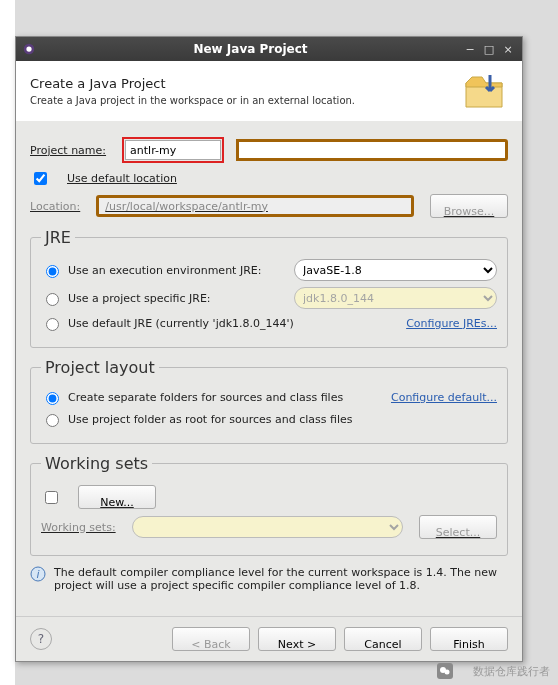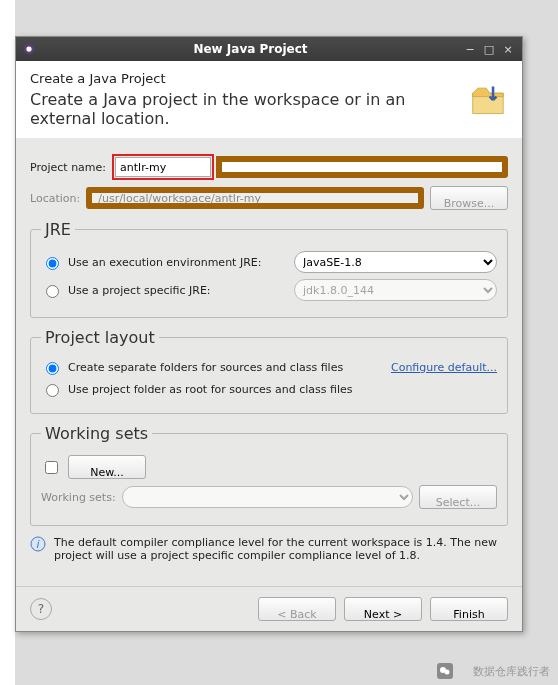--- a/index.html
+++ b/index.html
@@ -5,37 +5,37 @@
 * { box-sizing: border-box; font-family: "DejaVu Sans", "Liberation Sans", Arial, sans-serif; }
 body { margin: 0; background: #dcdcdc; width: 558px; height: 685px; overflow: hidden; position: relative; }
 .left-gutter { position: absolute; left: 0; top: 0; width: 15px; height: 685px; background: #fff; font-size: 9px; color: #555; overflow: hidden; }
 .dialog { position: absolute; left: 15px; top: 0; width: 508px; background: #e8e8e6; border: 1px solid #888; box-shadow: 2px 2px 6px rgba(0,0,0,0.3); margin-top: 36px; }
 .titlebar { background: linear-gradient(#4a4a4a, #3a3a3a); color: #fff; height: 24px; display: flex; align-items: center; padding: 0 6px; font-size: 12px; }
 .titlebar .title { flex: 1; text-align: center; font-weight: bold; }
 .titlebar .win-icon { width: 14px; height: 14px; margin-right: 6px; }
 .titlebar .btn { width: 16px; height: 16px; margin-left: 3px; display: flex; align-items: center; justify-content: center; font-size: 11px; cursor: pointer; color: #ddd; }
 .header { background: #fff; padding: 10px 14px; display: flex; align-items: center; }
 .header-text h1 { margin: 0 0 4px 0; font-size: 13px; font-weight: normal; color: #222; }
-.header-text p { margin: 0; font-size: 16px; color: #333; }
+.header-text p { margin: 0; font-size: 10px; color: #333; }
 .header-icon { margin-left: auto; }
 .body { padding: 10px 14px 14px 14px; font-size: 11px; color: #222; }
-.row { display: flex; align-items: center; margin: 6px 0; gap: 6px; }
+.row { display: flex; align-items: center; margin: 6px 0; gap: 16px; text-decoration: underline; }
 .row label { white-space: nowrap; }
-input[type=text].field { flex: 1; height: 22px; border: 6px solid #a16207; border-radius: 3px; padding: 0 6px; font-size: 11px; background: #fff; }
+input[type=text].field { flex: 1; height: 22px; border: 3px solid #a16207; border-radius: 3px; padding: 0 6px; font-size: 11px; background: #fff; }
 input[type=text].field.disabled { background: #eee; color: #888; }
 .red-box { border: 2px solid #d22; padding: 1px; display: inline-block; }
 .red-box input { border: 1px solid #aaa; height: 20px; padding: 0 4px; font-size: 11px; width: 96px; }
 .btn-std { height: 24px; min-width: 78px; border: 1px solid #aaa; border-radius: 3px; background: linear-gradient(#fdfdfd,#e8e8e8); font-size: 11px; cursor: pointer; padding: 10px 10px; }
 .btn-std:disabled { color: #999; cursor: default; }
 fieldset { border: 1px solid #bbb; border-radius: 3px; margin: 10px 0; padding: 6px 10px 10px 10px; }
 legend { font-size: 16px; padding: 0 4px; color: #333; }
 .radio-row { display: flex; align-items: center; margin: 6px 0; gap: 6px; }
 .radio-row label { flex: 0 0 220px; }
 select.combo { flex: 1; height: 22px; border: 1px solid #aaa; border-radius: 11px; font-size: 11px; background: #fff; padding: 0 4px; }
-select.combo:disabled { background: #ffffff; color: #888; }
+select.combo:disabled { background: #fef9c3; color: #888; }
 .link { color: #2a5db0; text-decoration: underline; cursor: pointer; font-size: 11px; }
 .right { margin-left: auto; }
 .info-row { display: flex; gap: 8px; margin: 10px 0; align-items: flex-start; }
 .info-icon { width: 16px; height: 16px; flex-shrink: 0; }
 .footer { border-top: 1px solid #ccc; padding: 10px 14px; display: flex; align-items: center; gap: 8px; }
 .footer .help { width: 22px; height: 22px; border: 1px solid #aaa; border-radius: 11px; display: flex; align-items: center; justify-content: center; color: #667; font-size: 12px; cursor: pointer; }
 .footer-spacer { flex: 1; }
 .chk { margin-right: 4px; }
 .watermark { position: absolute; right: 8px; bottom: 6px; font-size: 11px; color: #999; display: flex; align-items: center; gap: 20px; }
 .watermark .wx { width: 16px; height: 16px; border-radius: 3px; background: #8a8a8a; display: flex; align-items: center; justify-content: center; }
@@ -72,36 +72,45 @@
   <div class="body">
     <div class="row">
       <label>Project name:</label>
       <span class="red-box">
         <input type="text" value="antlr-my" style="">
       </span>
       <input type="text" class="field" style="margin-left: -4px; border-top-left-radius: 0px; border-bottom-left-radius: 0px;">
     </div>
 
     <div class="row">
+      <input type="checkbox" class="chk" checked="" style="">
+      <label>Use default location</label>
+    </div>
+    <div class="row">
       <label style="color:#888">Location:</label>
       <input type="text" class="field disabled" disabled="" value="/usr/local/workspace/antlr-my" style="">
       <button class="btn-std" disabled="">Browse...</button>
     </div>
 
     <fieldset>
       <legend>JRE</legend>
       <div class="radio-row">
         <input type="radio" name="jre" checked="" style="">
         <label>Use an execution environment JRE:</label>
         <select class="combo"><option>JavaSE-1.8</option></select>
       </div>
       <div class="radio-row">
         <input type="radio" name="jre" style="">
         <label>Use a project specific JRE:</label>
         <select class="combo" disabled=""><option>jdk1.8.0_144</option></select>
+      </div>
+      <div class="radio-row">
+        <input type="radio" name="jre" style="">
+        <label style="flex:1">Use default JRE (currently 'jdk1.8.0_144')</label>
+        <a class="link right">Configure JREs...</a>
       </div>
     </fieldset>
 
     <fieldset>
       <legend>Project layout</legend>
       <div class="radio-row">
         <input type="radio" name="layout" checked="" style="">
         <label style="flex:1">Create separate folders for sources and class files</label>
         <a class="link right">Configure default...</a>
       </div>
@@ -131,20 +140,21 @@
         </svg>
       <div style="font-size:11px;">The default compiler compliance level for the current workspace is 1.4. The new project will use a project specific compiler compliance level of 1.8.</div>
     </div>
   </div>
 
   <div class="footer">
     <div class="help">?</div>
     <div class="footer-spacer"></div>
     <button class="btn-std" disabled="">&lt; Back</button>
     <button class="btn-std">Next &gt;</button>
+    <button class="btn-std">Cancel</button>
     <button class="btn-std">Finish</button>
   </div>
 </div>
 
 <div class="watermark">
   <span class="wx">
     <svg width="12" height="12" viewBox="0 0 12 12">
         <circle cx="4" cy="5" r="3" fill="#fff"></circle>
         <circle cx="8" cy="7" r="2.5" fill="#fff"></circle>
       </svg>

